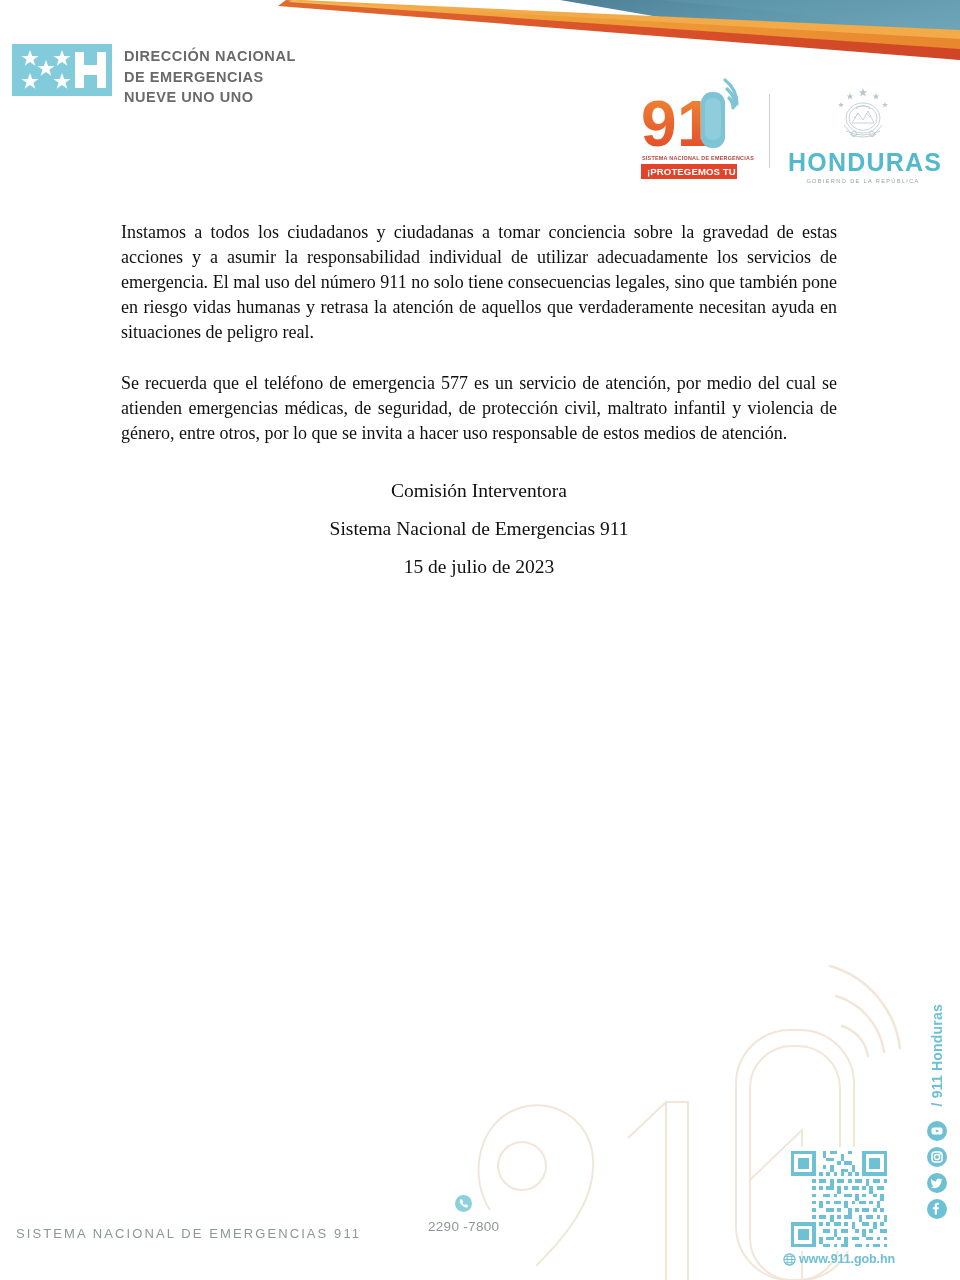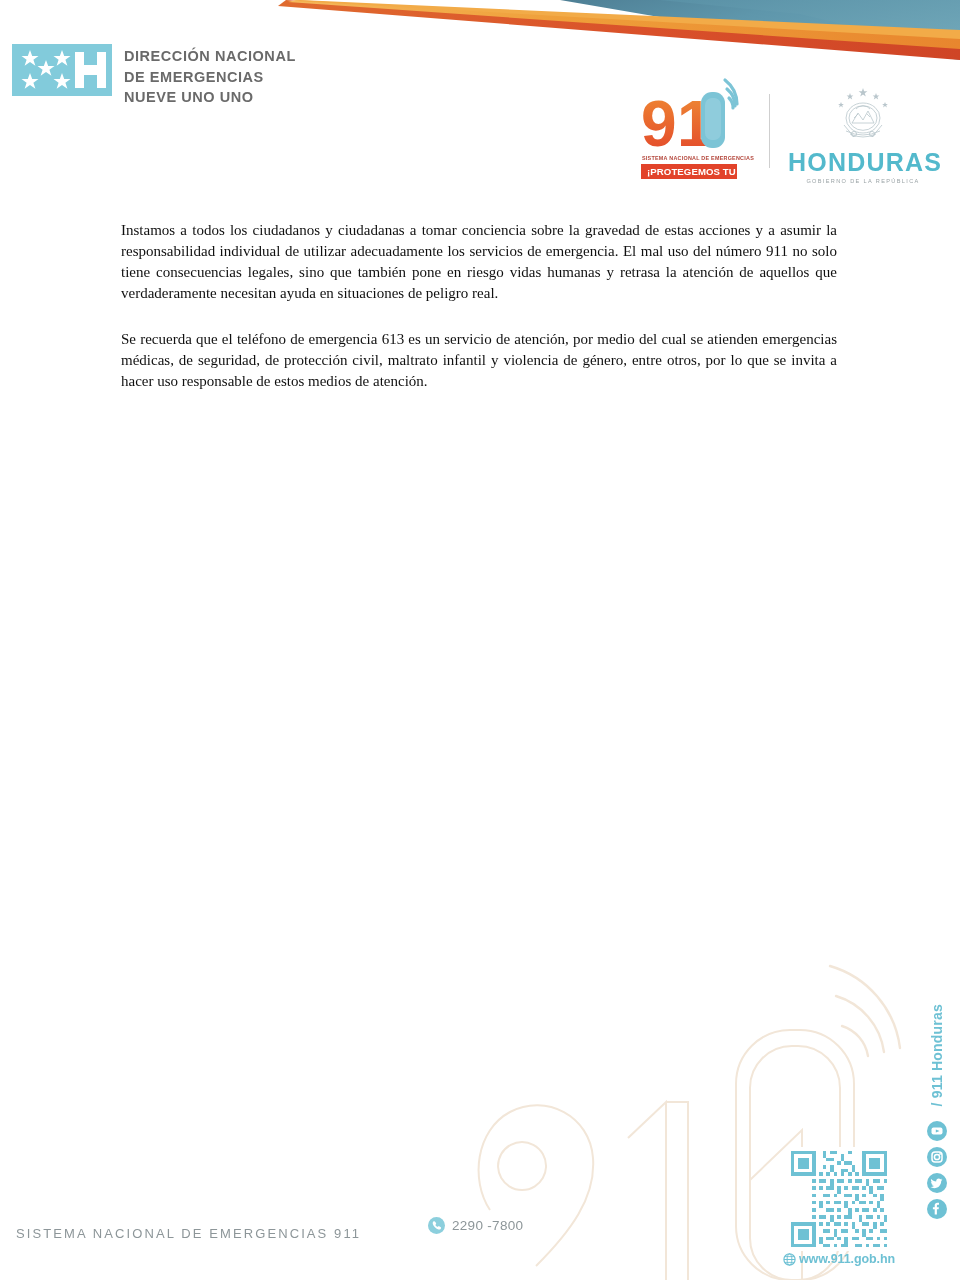--- a/index.html
+++ b/index.html
@@ -120,21 +120,21 @@
   .doc-body {
     position: absolute;
     top: 220px;
     left: 121px;
     width: 716px;
     font-family: "Liberation Serif", serif;
     color: #101010;
   }
   .para {
     text-align: justify;
-    font-size: 15px;
+    font-size: 18px;
     line-height: 1.39;
     margin-bottom: 26px;
   }
   .signature {
     margin-top: 24px;
     text-align: center;
     font-family: "Liberation Serif", serif;
     font-size: 19.5px;
     line-height: 1.95;
     color: #101010;
@@ -160,20 +160,21 @@
     color: #7e888b;
   }
 
   .footer-phone {
     position: absolute;
     left: 428px;
     bottom: 46px;
     display: flex;
     align-items: center;
     gap: 7px;
+    flex-direction: column;
   }
   .footer-phone .phone-num {
     color: #8d9699;
     font-size: 13.5px;
     letter-spacing: 0.3px;
   }
 
   
   .qr-block {
     position: absolute;
@@ -371,22 +372,27 @@
       <g fill="none" stroke="#f2e6d8" stroke-width="2.4" stroke-linecap="round">
         <path d="M392,146 a38,38 0 0 1 26,30"></path>
         <path d="M386,116 a68,68 0 0 1 48,56"></path>
         <path d="M380,86 a98,98 0 0 1 70,82"></path>
       </g>
     </svg>
   </div>
 
   <div class="doc-body">
     <p class="para">Instamos a todos los ciudadanos y ciudadanas a tomar conciencia sobre la gravedad de estas acciones y a asumir la responsabilidad individual de utilizar adecuadamente los servicios de emergencia. El mal uso del número 911 no solo tiene consecuencias legales, sino que también pone en riesgo vidas humanas y retrasa la atención de aquellos que verdaderamente necesitan ayuda en situaciones de peligro real.</p>
-    <p class="para">Se recuerda que el teléfono de emergencia 613 es un servicio de atención, por medio del cual se atienden emergencias médicas, de seguridad, de protección civil, maltrato infantil y violencia de género, entre otros, por lo que se invita a hacer uso responsable de estos medios de atención.</p>
-
+    <p class="para">Se recuerda que el teléfono de emergencia 577 es un servicio de atención, por medio del cual se atienden emergencias médicas, de seguridad, de protección civil, maltrato infantil y violencia de género, entre otros, por lo que se invita a hacer uso responsable de estos medios de atención.</p>
+
+    <div class="signature">
+      <div>Comisión Interventora</div>
+      <div>Sistema Nacional de Emergencias 911</div>
+      <div>15 de julio de 2023</div>
+    </div>
   </div>
 
   <div class="footer-left">
     <div class="fl1">SISTEMA NACIONAL DE EMERGENCIAS 911</div>
   </div>
 
   <div class="footer-phone">
     <svg width="17" height="17" viewBox="0 0 17 17" xmlns="http://www.w3.org/2000/svg">
       <circle cx="8.5" cy="8.5" r="8.5" fill="#8ccfdd"></circle>
       <path d="M5.4,4.6 c0.7,-0.6 1.5,-0.4 1.9,0.3 l0.7,1.2 c0.3,0.5 0.2,1 -0.2,1.3 l-0.5,0.4 c0.4,1 1.2,1.8 2.2,2.2 l0.4,-0.5 c0.3,-0.4 0.8,-0.5 1.3,-0.2 l1.2,0.7 c0.7,0.4 0.9,1.2 0.3,1.9 c-0.6,0.7 -1.7,0.9 -2.9,0.4 c-2,-0.8 -4,-2.8 -4.8,-4.8 c-0.5,-1.2 -0.3,-2.3 0.4,-2.9 Z" fill="#ffffff"></path>

